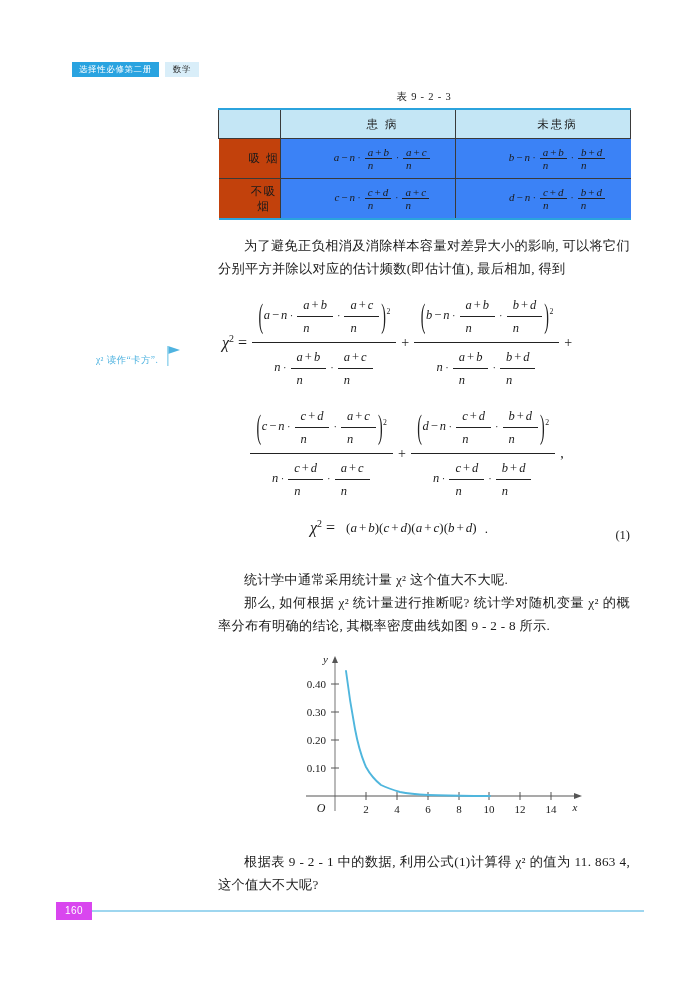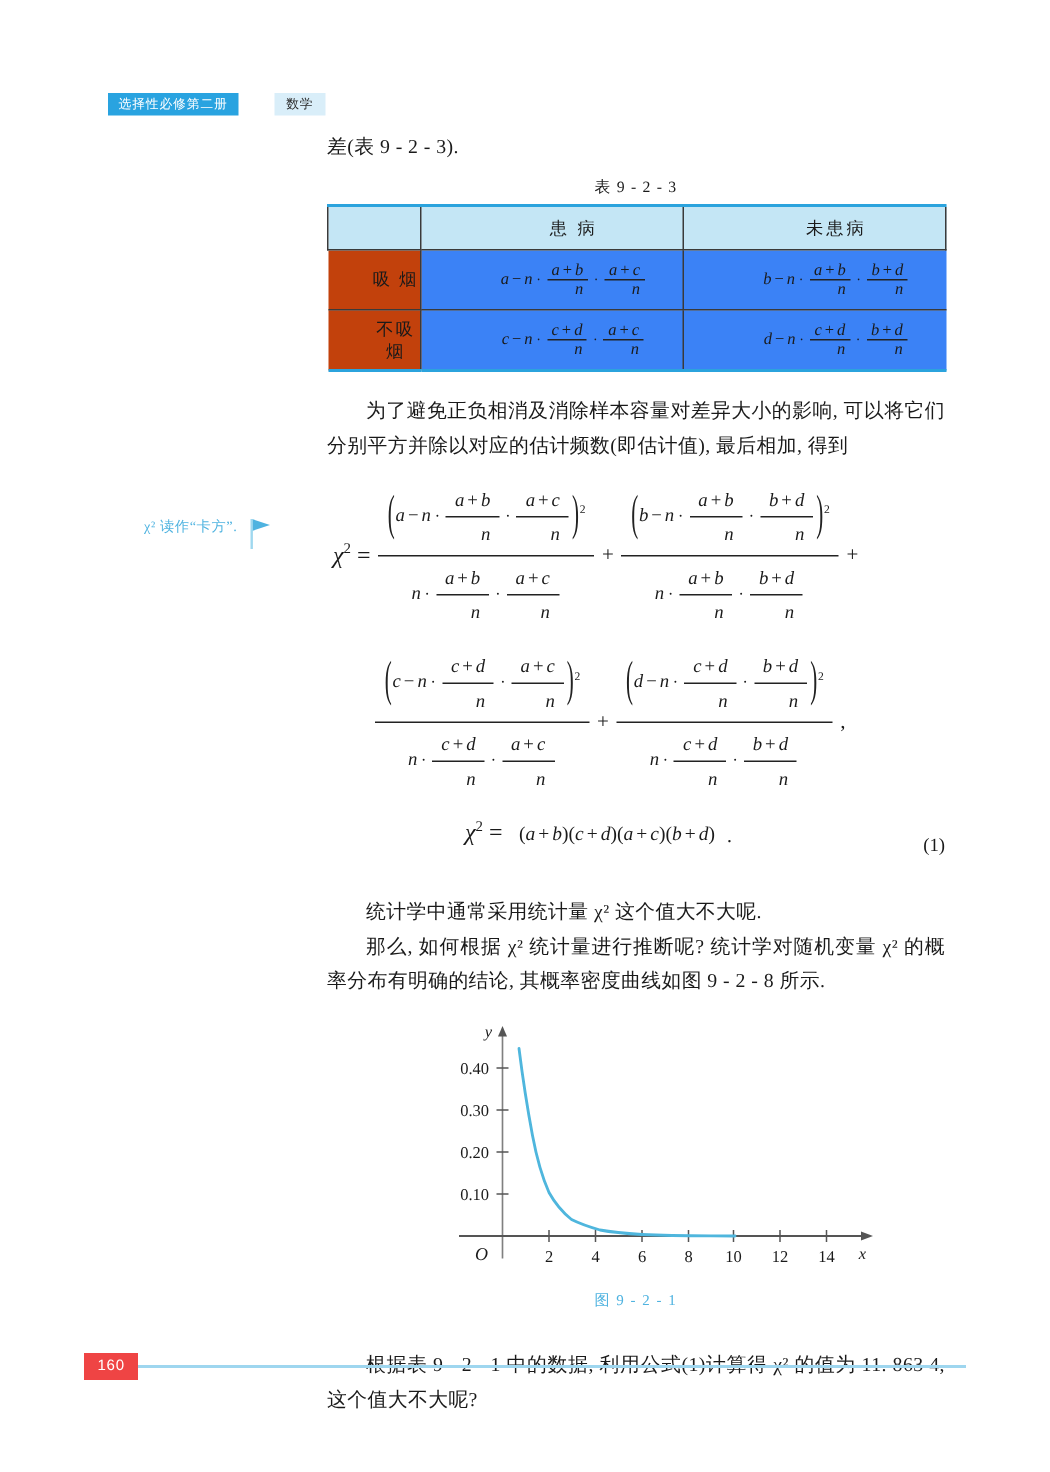--- a/index.html
+++ b/index.html
@@ -16,21 +16,21 @@
     overflow: hidden;
   }
 
   
   .page-header {
     position: absolute;
     left: 72px;
     top: 62px;
     display: flex;
     align-items: center;
-    gap: 24px;
+    gap: 6px;
   }
   .hdr-book {
     background: #29a3e0;
     color: #ffffff;
     font-size: 8.5px;
     font-family: "Liberation Sans", sans-serif;
     padding: 3px 7px 3px 7px;
     letter-spacing: 0.6px;
     line-height: 1;
   }
@@ -121,21 +121,21 @@
   
   .math { font-family: "Liberation Serif", "DejaVu Serif", serif; font-style: italic; }
   .mi  { font-style: italic; }
   .mn  { font-style: normal; }
   .op  { font-style: normal; padding: 0 2px; }
   .dot { font-style: normal; padding: 0 2.5px; font-size: 0.85em; vertical-align: 0.05em;}
 
   .frac {
     display: inline-block;
     vertical-align: middle;
-    text-align: right;
+    text-align: left;
     line-height: 1.12;
     margin: 0 1.5px;
   }
   .frac .num { display: block; padding: 0 3px; border-bottom: 1px solid #222; }
   .frac .den { display: block; padding: 0 3px; }
 
   .bigfrac {
     display: inline-block;
     vertical-align: middle;
     text-align: center;
@@ -207,21 +207,21 @@
     font-size: 12.5px;
     font-style: normal;
   }
 
   
   .margin-note {
     position: absolute;
     left: 96px;
     top: 345px;
     display: flex;
-    align-items: flex-start;
+    align-items: flex-end;
     gap: 6px;
   }
   .margin-note .note-text {
     color: #4fb3e0;
     font-size: 9.5px;
     letter-spacing: 0.4px;
     white-space: nowrap;
   }
   .flag-icon {
     width: 18px;
@@ -248,21 +248,21 @@
   
   .footer {
     position: absolute;
     left: 56px;
     top: 902px;
     width: 588px;
     display: flex;
     align-items: center;
   }
   .page-num {
-    background: #ef4444;
+    background: #d946ef;
     color: #ffffff;
     font-family: "Liberation Sans", sans-serif;
     font-size: 10px;
     padding: 3px 9px 3px 9px;
     line-height: 1.2;
     letter-spacing: 0.5px;
   }
   .footer-rule {
     flex: 1;
     height: 1.4px;
@@ -282,21 +282,20 @@
   <span class="flag-icon">
     <svg width="18" height="22" viewBox="0 0 18 22" aria-hidden="true">
       <path d="M4 1 L16 5 L4 9 Z" fill="#4fb3e0"></path>
       <rect x="3" y="1" width="1.6" height="20" fill="#9fd8ef"></rect>
     </svg>
   </span>
 </div>
 
 <div class="content">
 
-  <div class="lead-line body-text">差(表 9 - 2 - 3).</div>
 
   <div class="table-caption">表 9 - 2 - 3</div>
 
   <table class="data-table">
     <colgroup>
         <col style="width:62px">
         <col style="width:175px">
         <col style="width:175px">
       </colgroup>
     <tbody>
@@ -455,21 +454,20 @@
                C 131 44, 134 62, 137 78
                C 140 94, 144 107, 148 116
                C 153 125, 158 130, 163 134
                C 169 137, 175 139, 182 141
                C 190 142.5, 200 143.4, 210 144
                C 222 144.5, 238 144.8, 256 144.95
                L 272 145" fill="none" stroke="#4fb6dd" stroke-width="1.9" stroke-linecap="round"></path>
     </svg>
   </div>
 
-  <div class="fig-caption">图 9 - 2 - 1</div>
 
   <p class="body-text indent" style="margin:24px 0 0 0;">根据表 9 - 2 - 1 中的数据, 利用公式(1)计算得 χ² 的值为 11. 863 4, 这个值大不大呢?</p>
 
 </div>
 
 <div class="footer">
   <span class="page-num">160</span>
   <span class="footer-rule"></span>
 </div>
 

